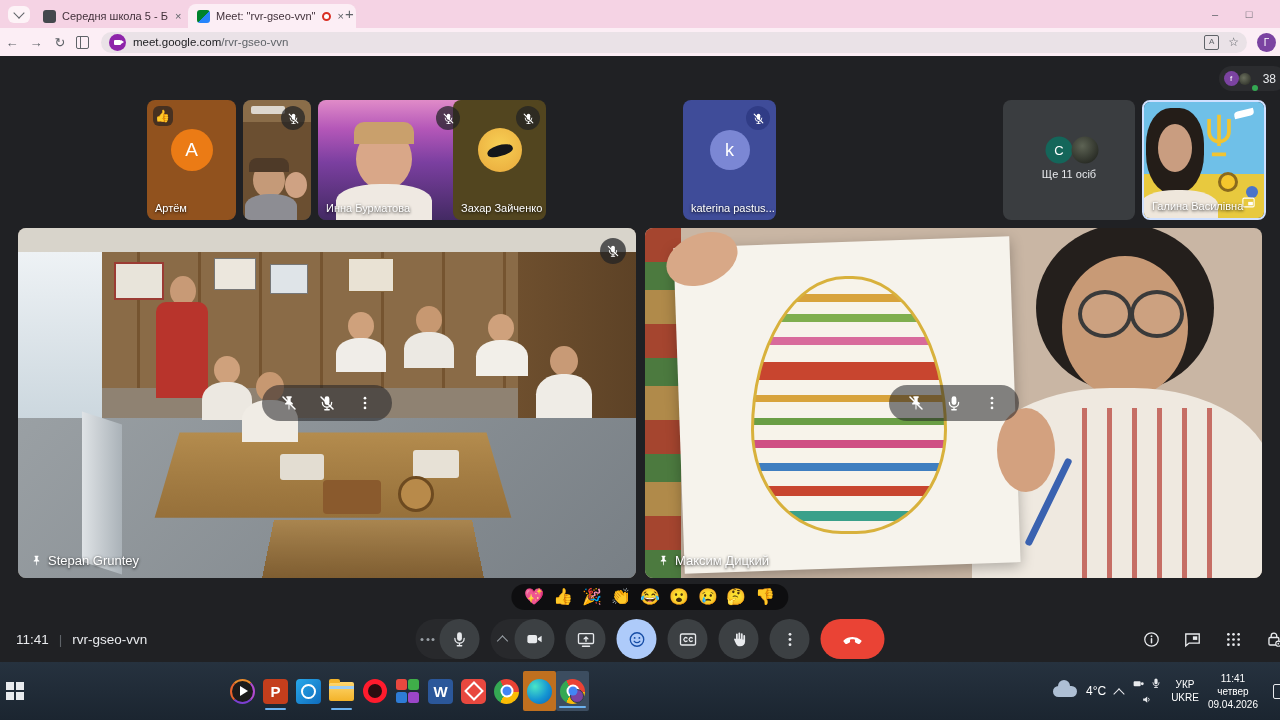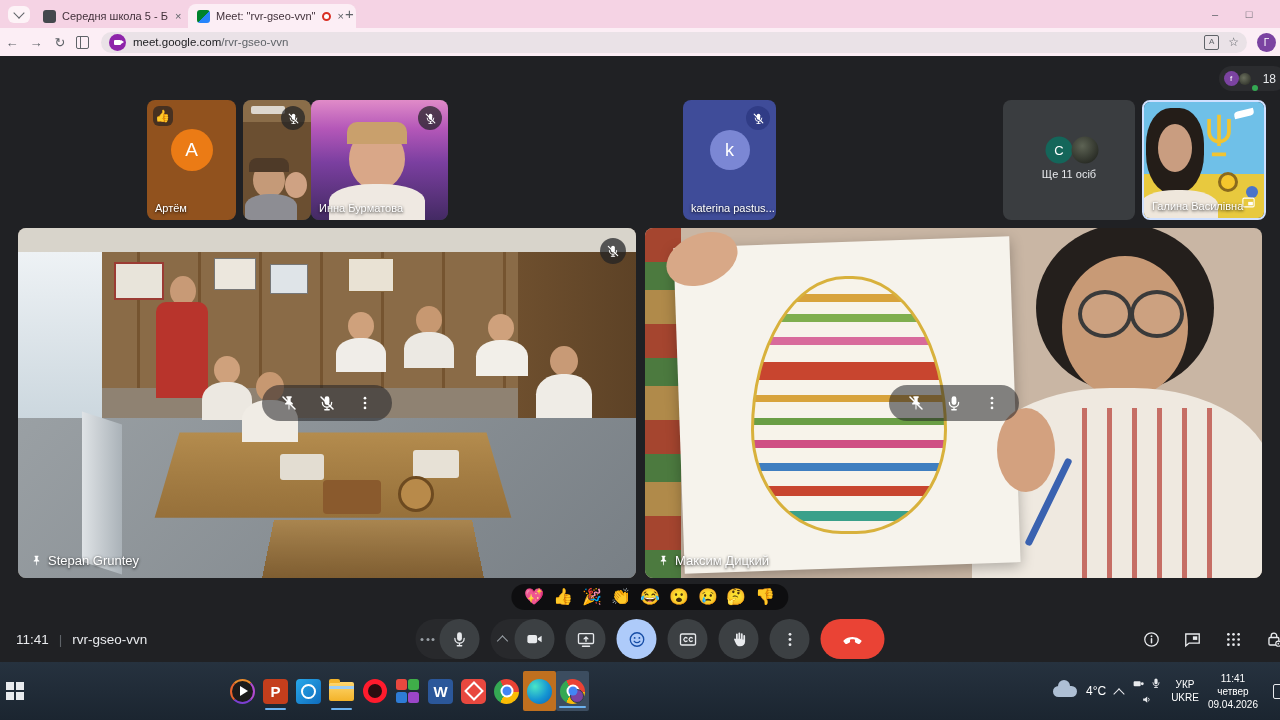--- a/index.html
+++ b/index.html
@@ -275,21 +275,21 @@
     <span class="avatarG">Г</span>
     <span class="navic" style="font-size:14px;">⋮</span>
   </div>
 
   <div class="meet">
 
     <div class="countpill">
       <span class="miniav">f</span>
       <span class="miniav2"></span>
       <span class="minidot"></span>
-      <span>18</span>
+      <span>38</span>
     </div>
 
 
     <div class="tile" style="left:147px;width:89px;background:#91521e;">
       <div class="rbadge">
           <span>👍</span>
         </div>
       <div class="avcirc" style="width:42px;height:42px;background:#eb7b15;font-size:19px;">A</div>
       <div class="pname">
           <span>Артём</span>
@@ -303,35 +303,48 @@
       <div style="position:absolute;left:6px;top:58px;width:40px;height:14px;border-radius:8px 8px 0 0;background:#4e3a28;"></div>
       <div class="head" style="left:42px;top:72px;width:22px;height:26px;background:#cfa283;"></div>
       <div class="torso" style="left:2px;top:94px;width:52px;height:26px;background:#8d8d93;"></div>
       <div class="mbadge">
           <svg class="ic" width="13" height="13">
             <use href="#s-micoff"></use>
           </svg>
         </div>
     </div>
 
-    <div class="tile" style="left:311px;width:137px;">
+    <div class="tile" style="left:318px;width:148px;">
       <div style="position:absolute;inset:0;background:linear-gradient(180deg,#e08bc8 0,#b457b8 24%,#7b3fa0 52%,#432a63 100%);"></div>
       <div class="head" style="left:38px;top:28px;width:56px;height:62px;background:#d9a788;"></div>
       <div style="position:absolute;left:36px;top:22px;width:60px;height:22px;border-radius:10px 10px 0 0;background:#c9a06c;"></div>
       <div class="torso" style="left:18px;top:84px;width:96px;height:36px;background:#efe9e2;"></div>
       <div class="mbadge">
           <svg class="ic" width="13" height="13">
             <use href="#s-micoff"></use>
           </svg>
         </div>
       <div class="pname">
           <span>Инна Бурматова</span>
         </div>
     </div>
 
+    <div class="tile" style="left:453px;width:93px;background:#52451f;">
+      <div class="avcirc" style="width:44px;height:44px;background:radial-gradient(circle at 50% 40%,#f7cf55,#e9a93b);">
+        <i style="width:26px;height:11px;background:#14161a;border-radius:50% 60% 40% 50%;transform:rotate(-18deg);display:block;"></i>
+      </div>
+      <div class="mbadge">
+          <svg class="ic" width="13" height="13">
+            <use href="#s-micoff"></use>
+          </svg>
+        </div>
+      <div class="pname">
+          <span>Захар Зайченко</span>
+        </div>
+    </div>
 
 
     <div class="tile" style="left:683px;width:93px;background:#3f4c99;">
       <div class="avcirc" style="width:40px;height:40px;background:#7b87d4;font-size:18px;">k</div>
       <div class="mbadge" style="background:rgba(46,58,130,.85);">
           <svg class="ic" width="13" height="13">
             <use href="#s-micoff"></use>
           </svg>
         </div>
       <div class="pname">

